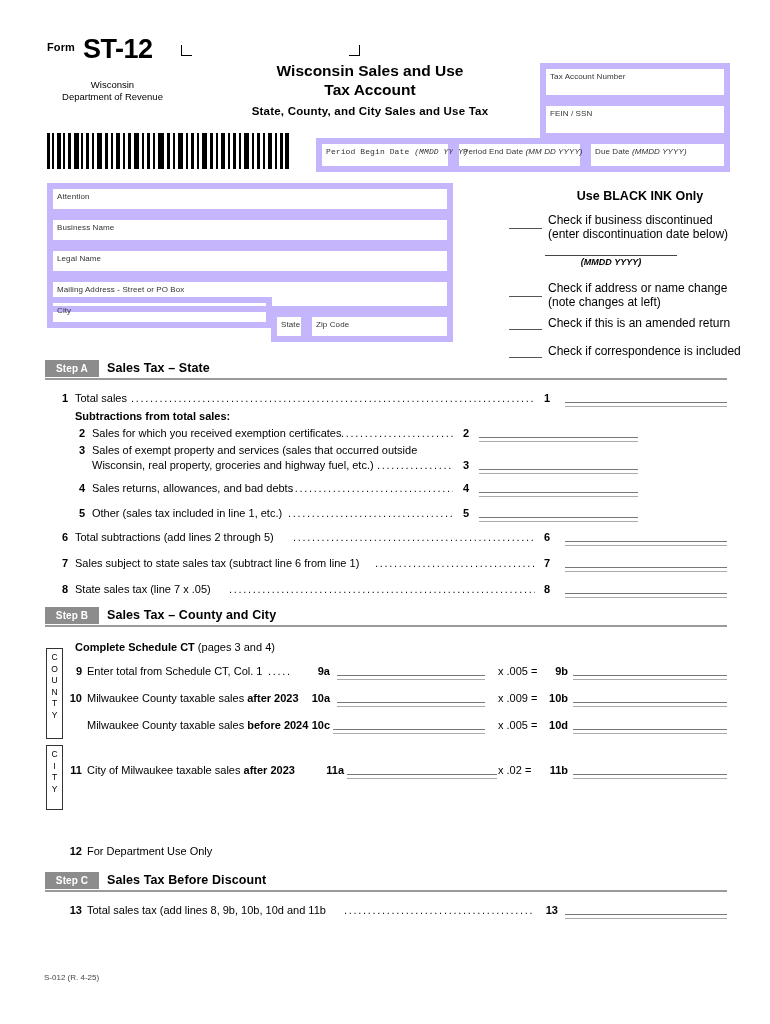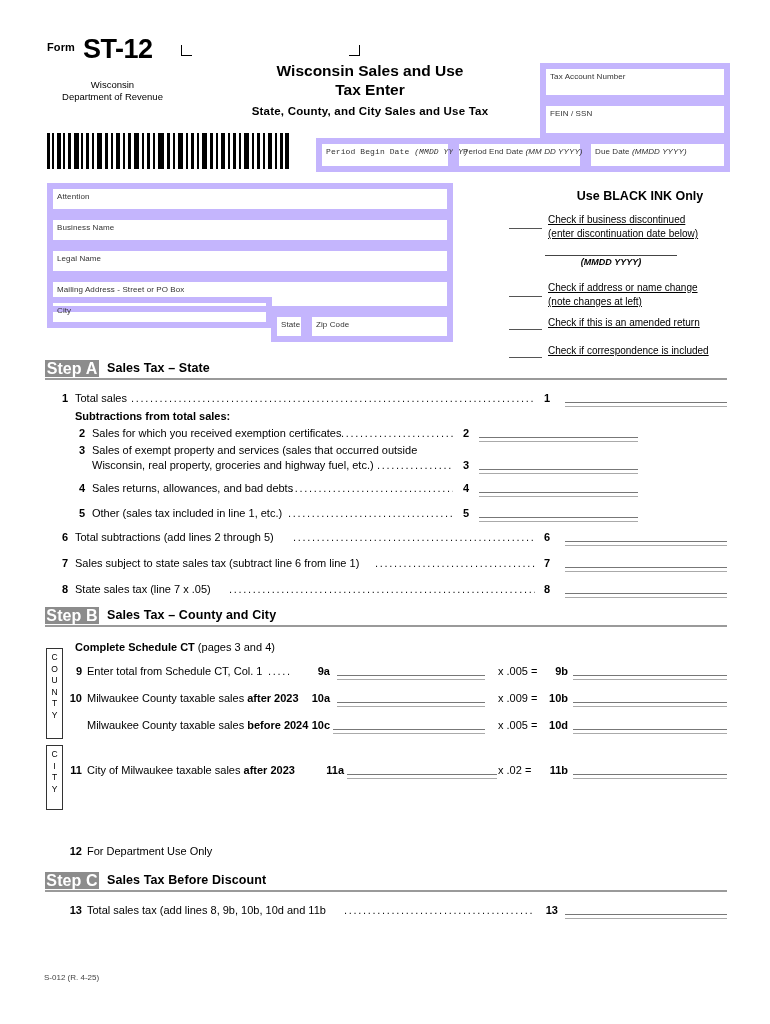--- a/index.html
+++ b/index.html
@@ -122,23 +122,22 @@
   .black-ink {
     position: absolute;
     left: 520px; top: 189px;
     width: 240px;
     text-align: center;
     font-size: 12.5px;
     font-weight: bold;
   }
   .chk-row {
     position: absolute;
-    font-size: 10px;
+    font-size: 12px;
     line-height: 14px;
-    text-decoration: underline;
   }
   .chk-rule {
     position: absolute;
     border-bottom: 1.3px solid #555;
     height: 0;
   }
   .mmdd-rule {
     position: absolute;
     left: 545px; top: 255px;
     width: 132px;
@@ -160,21 +159,21 @@
     left: 45px;
     width: 682px;
     height: 20px;
   }
   .step-badge {
     position: absolute;
     left: 0; top: 0;
     width: 54px; height: 17px;
     background: #8c8c8c;
     color: #ffffff;
-    font-size: 16px;
+    font-size: 10px;
     font-weight: bold;
     text-align: center;
     line-height: 17px;
     letter-spacing: .1px;
   }
   .step-title {
     position: absolute;
     left: 62px; top: 0;
     font-size: 12.5px;
     font-weight: bold;
@@ -253,21 +252,21 @@
   <div class="agency">
     <div>Wisconsin</div>
     <div>Department of Revenue</div>
   </div>
 
   <div class="cornermark tl"></div>
   <div class="cornermark tr"></div>
 
   <div class="main-title">
     <div>Wisconsin Sales and Use</div>
-    <div>Tax Enter</div>
+    <div>Tax Account</div>
   </div>
   <div class="sub-title">State, County, and City Sales and Use Tax</div>
 
   <div class="box" id="tax-acct-box">
     <div class="cap">Tax Account Number</div>
   </div>
   <div class="box" id="fein-box">
     <div class="cap">FEIN / SSN</div>
   </div>
 

